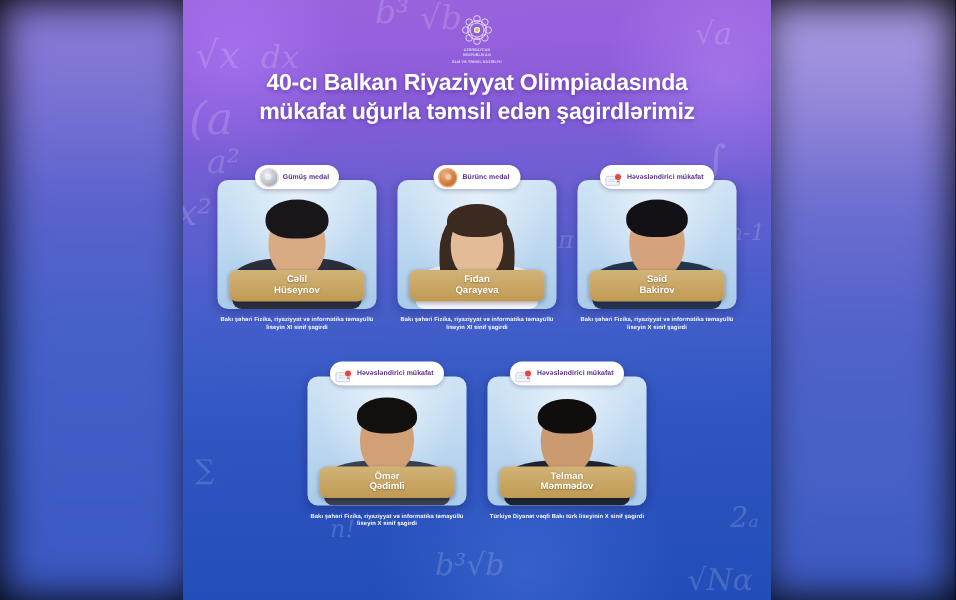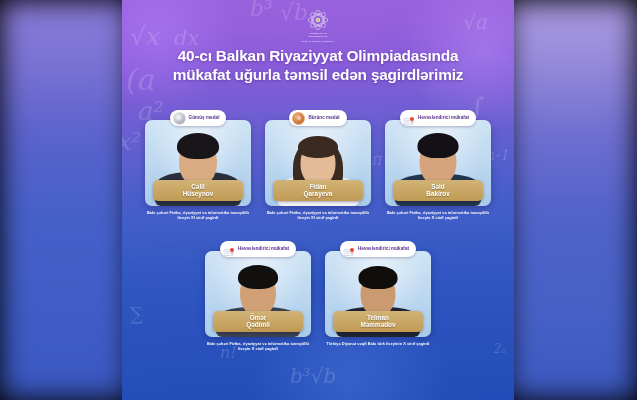--- a/index.html
+++ b/index.html
@@ -97,26 +97,27 @@
 
     <div class="glow" style="left:-50px;top:-40px;width:170px;height:150px;background:radial-gradient(circle,rgba(180,130,255,.45),transparent 68%);"></div>
     <div class="glow" style="right:-60px;top:-30px;width:180px;height:160px;background:radial-gradient(circle,rgba(195,150,255,.40),transparent 68%);"></div>
     <div class="glow" style="left:30%;bottom:-70px;width:220px;height:180px;background:radial-gradient(circle,rgba(90,130,230,.35),transparent 70%);"></div>
 
     <div class="math" style="left:8px;top:22px;font-size:25px;">√x</div>
     <div class="math" style="left:52px;top:26px;font-size:21px;">dx</div>
     <div class="math" style="left:128px;top:-4px;font-size:22px;">b³</div>
     <div class="math" style="left:158px;top:0px;font-size:22px;">√b</div>
     <div class="math" style="left:4px;top:62px;font-size:30px;">(a</div>
-    <div class="math" style="left:16px;top:96px;font-size:26px;">a²</div>
+    <div class="math" style="left:16px;top:96px;font-size:22px;">a²</div>
     <div class="math" style="left:-4px;top:128px;font-size:24px;">x²</div>
     <div class="math" style="right:26px;top:10px;font-size:20px;">√a</div>
     <div class="math" style="right:4px;top:146px;font-size:15px;">m-1</div>
     <div class="math" style="right:30px;top:92px;font-size:26px;">∫</div>
-    <div class="math" style="right:8px;bottom:44px;font-size:12px;">2ₐ</div>
+    <div class="math" style="right:8px;bottom:44px;font-size:19px;">2ₐ</div>
+    <div class="math" style="right:12px;bottom:2px;font-size:20px;">√Nα</div>
     <div class="math" style="left:168px;bottom:12px;font-size:20px;">b³√b</div>
     <div class="math" style="left:8px;bottom:76px;font-size:18px;">∑</div>
     <div class="math" style="left:98px;bottom:38px;font-size:16px;">n!</div>
     <div class="math" style="left:250px;top:150px;font-size:16px;">π</div>
 
     <div id="emblem">
       <div class="rosette">
         <svg viewBox="0 0 40 40" width="22" height="22" aria-hidden="true">
           <g fill="none" stroke="rgba(255,255,255,.78)" stroke-width="1.1">
             <circle cx="20" cy="20" r="11.5"></circle>

